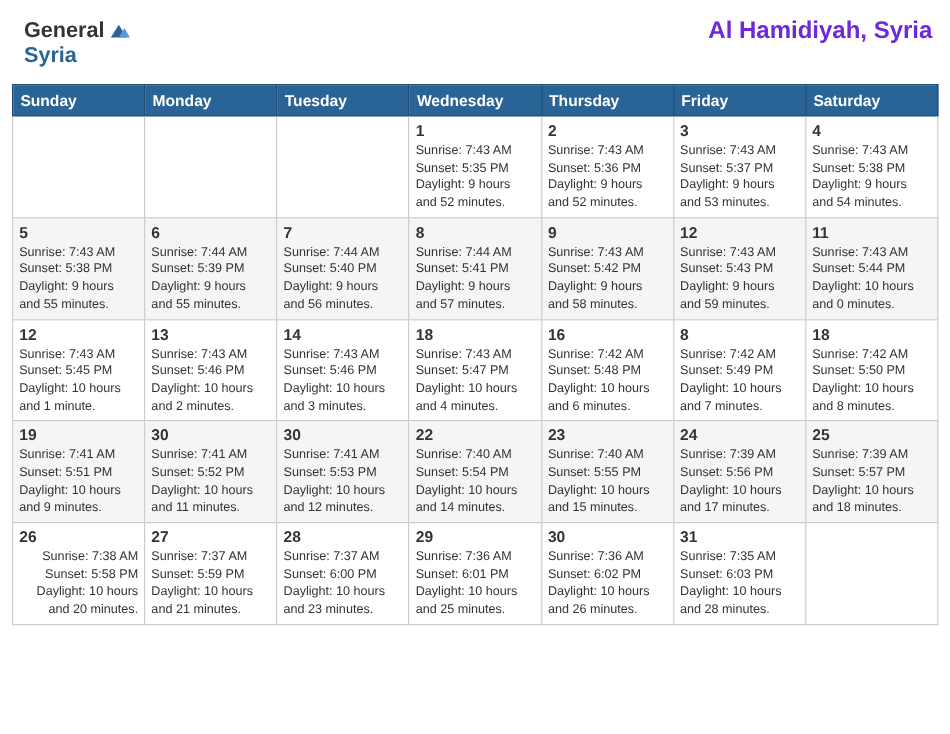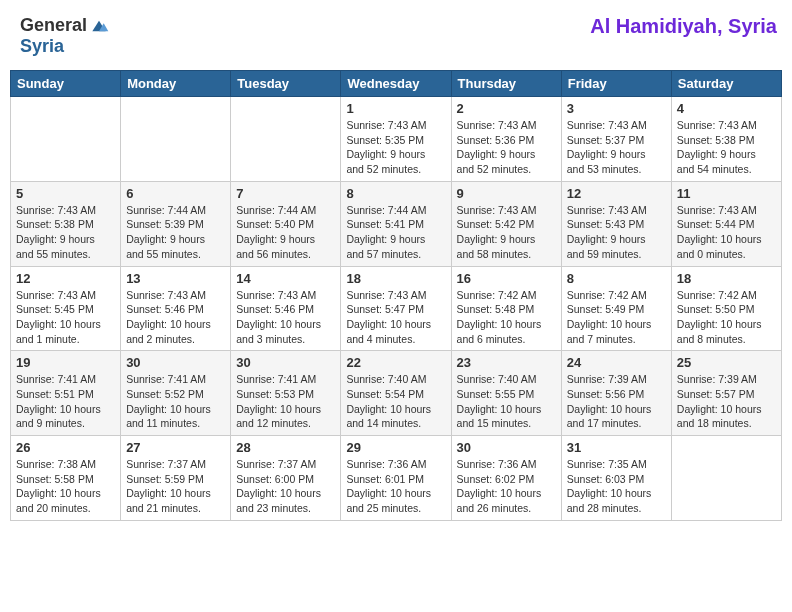--- a/index.html
+++ b/index.html
@@ -305,21 +305,21 @@
           <span class="day-num">25</span>
           <div class="day-info" style="white-space: pre-line;">Sunrise: 7:39 AM
 Sunset: 5:57 PM
 Daylight: 10 hours
 and 18 minutes.</div>
         </td>
       </tr>
       <tr>
         <td>
           <span class="day-num">26</span>
-          <div class="day-info" style="white-space: pre-line;">Sunrise: 7:38 AM
+          <div class="day-info" style="white-space: pre-line; text-align: right;">Sunrise: 7:38 AM
 Sunset: 5:58 PM
 Daylight: 10 hours
 and 20 minutes.</div>
         </td>
         <td>
           <span class="day-num">27</span>
           <div class="day-info" style="white-space: pre-line;">Sunrise: 7:37 AM
 Sunset: 5:59 PM
 Daylight: 10 hours
 and 21 minutes.</div>

